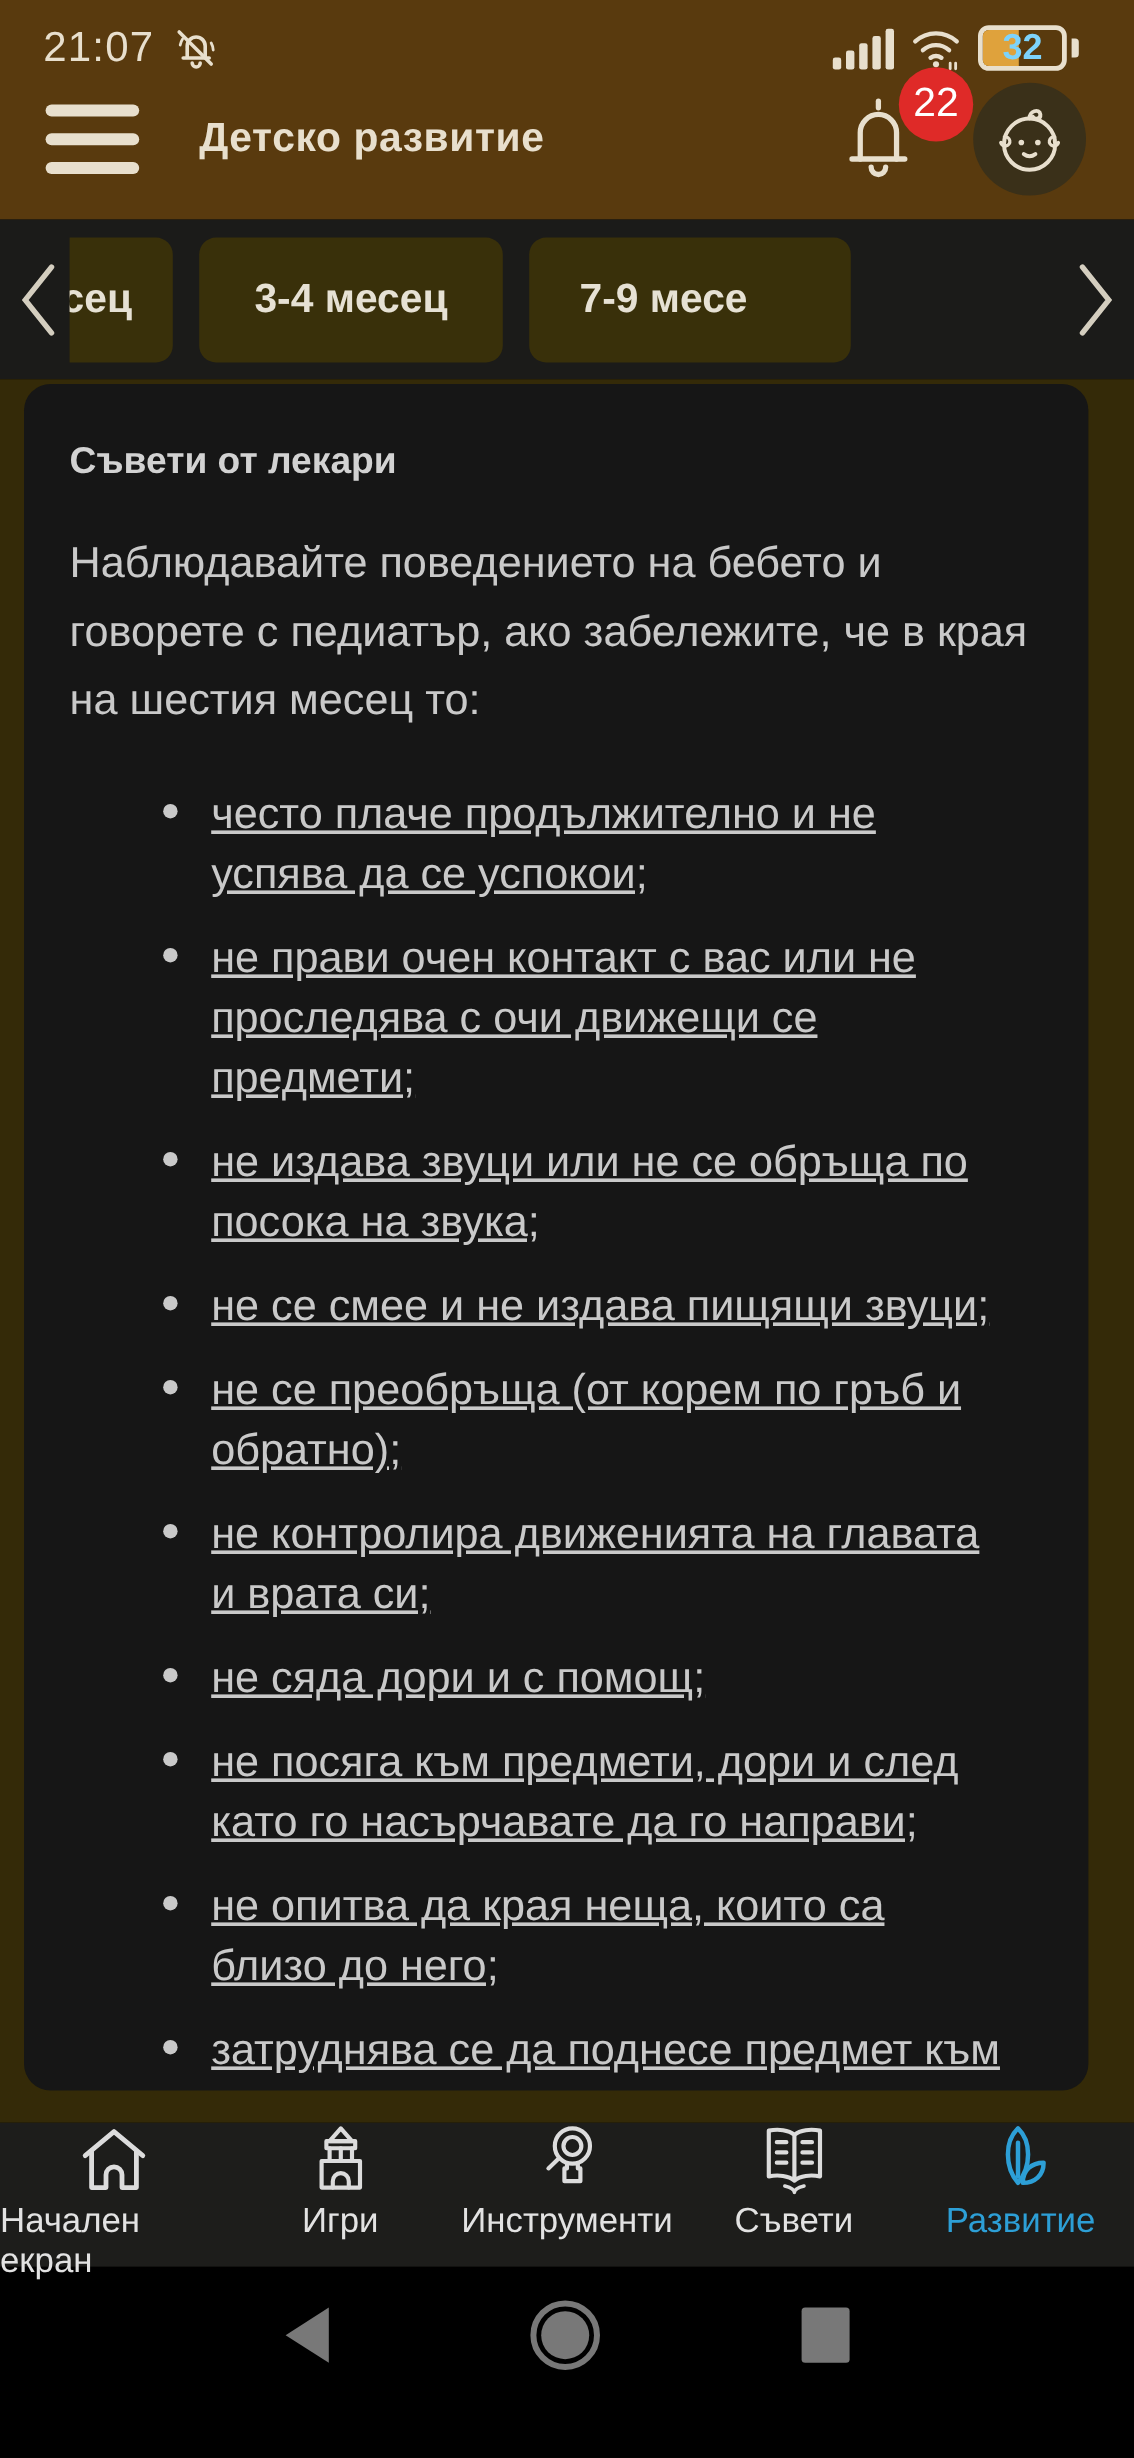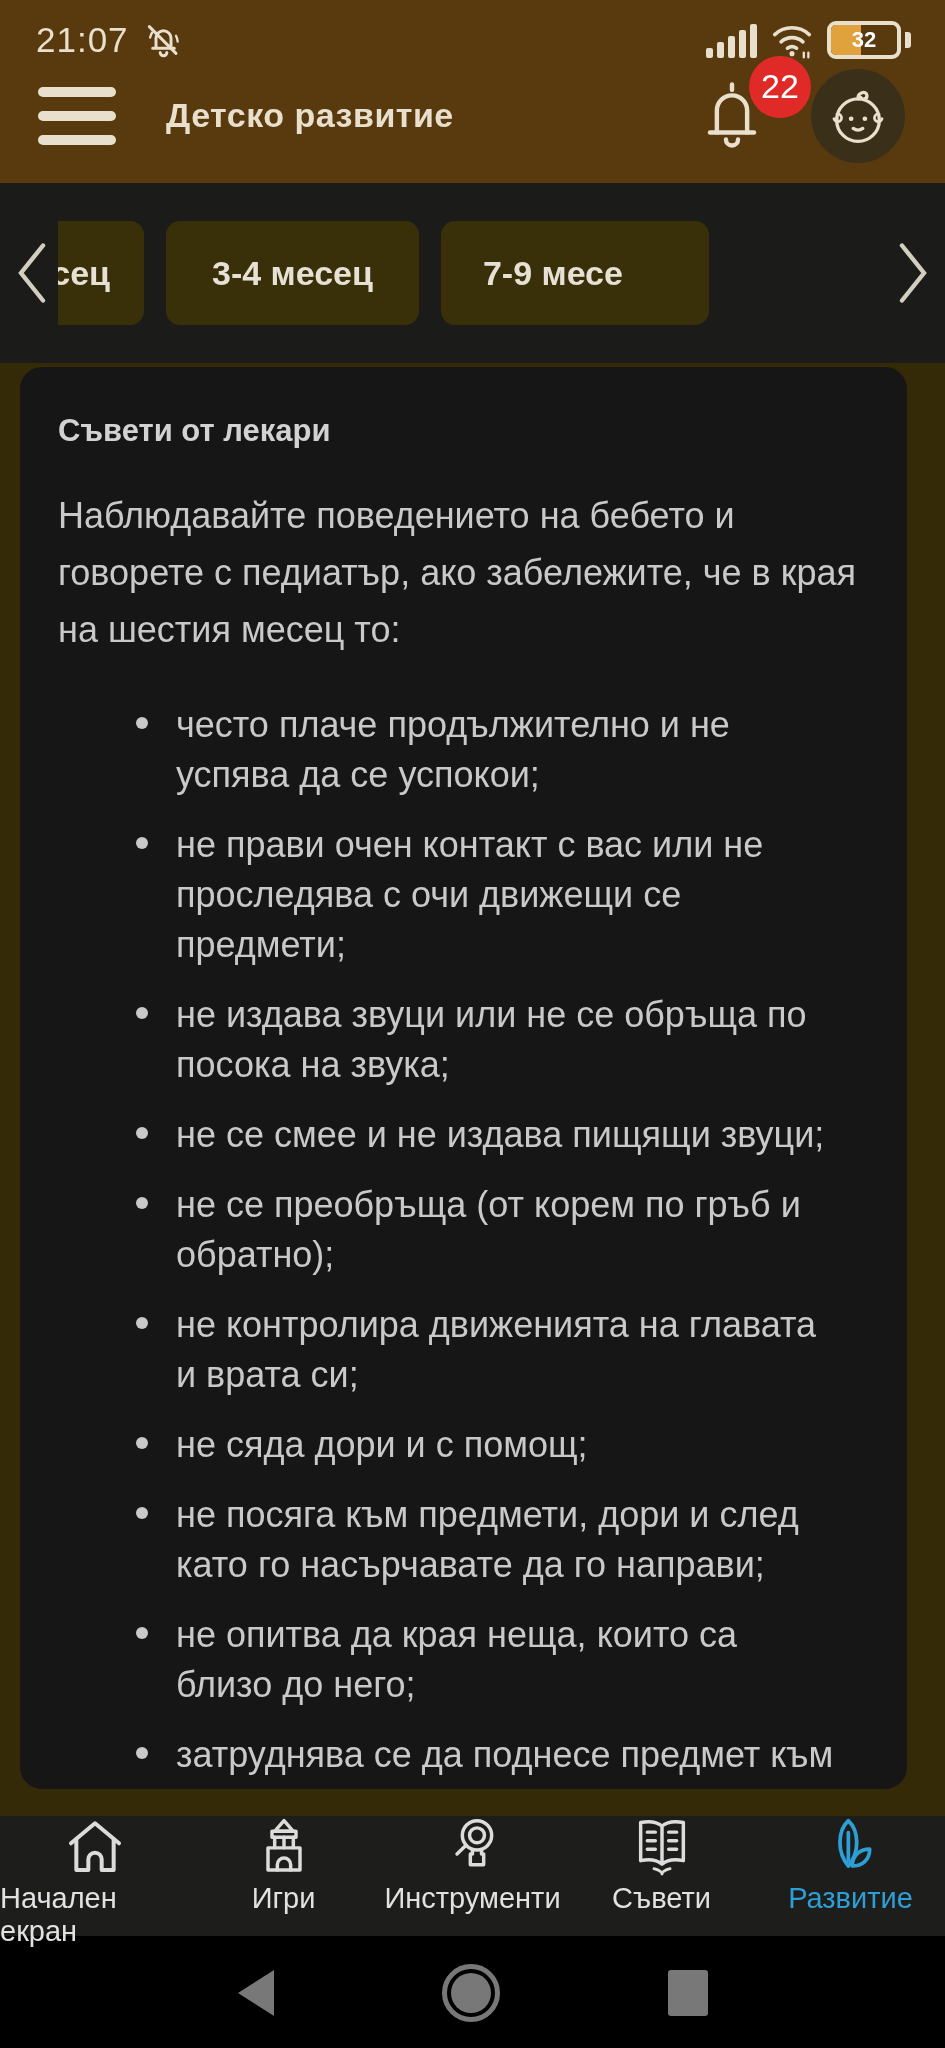--- a/index.html
+++ b/index.html
@@ -6,50 +6,50 @@
   html,body { background:#000; }
   .phone {
     position:relative; width:945px; height:2048px; overflow:hidden;
     background:#000; font-family:"Liberation Sans", sans-serif;
     -webkit-font-smoothing:antialiased; margin:0 auto;
   }
   
   .app-header { height:183px; background:#593a0e; color:#e8dfcd; }
   .status-bar {
     height:62px; display:flex; align-items:flex-end; justify-content:space-between;
-    padding:0 34px 2px 36px;
+    padding:0 46px 2px 36px;
   }
   .status-left, .status-right { display:flex; align-items:center; gap:12px; }
   .time { font-size:35px; color:#e8dfcd; letter-spacing:1px; }
   .battery {
     position:relative; width:74px; height:38px; border:4px solid #e8dfcd; border-radius:9px;
     display:flex; align-items:center; justify-content:center; overflow:hidden;
   }
   .battery-fill { position:absolute; left:0; top:0; bottom:0; width:45%; background:#dfa23c; }
-  .battery-num { position:relative; font-size:22px; font-weight:bold; color:#ffffff; z-index:1; }
+  .battery-num { position:relative; font-size:30px; font-weight:bold; color:#7dd3fc; z-index:1; }
   .battery-cap { width:6px; height:16px; background:#e8dfcd; border-radius:0 3px 3px 0; margin-left:-8px; }
   .sigbars { display:flex; align-items:flex-end; gap:4px; height:36px; }
   .sigbars i { display:block; width:7px; background:#e8dfcd; border-radius:2px; }
   .header-row { height:121px; display:flex; align-items:center; padding:0 40px 14px 38px; }
   .hamburger { width:78px; display:flex; flex-direction:column; gap:14px; cursor:pointer; }
   .hamburger i { display:block; height:10px; background:#e8dfcd; border-radius:6px; }
   .app-title { font-size:34px; font-weight:bold; margin-left:50px; letter-spacing:0.5px; }
   .header-right { margin-left:auto; display:flex; align-items:center; gap:46px; }
   .bell-wrap { position:relative; width:66px; height:76px; }
   .badge {
     position:absolute; top:-22px; right:-46px; width:62px; height:62px; border-radius:50%;
     background:#df2a28; color:#fff; font-size:34px; display:flex; align-items:center; justify-content:center;
   }
   .avatar {
     width:94px; height:94px; border-radius:50%; background:#3a3019;
     display:flex; align-items:center; justify-content:center;
   }
   
   .tabs-bar {
-    height:180px; background:#1b1b19; display:flex; align-items:center; padding:0 6px;
+    height:133px; background:#1b1b19; display:flex; align-items:center; padding:0 6px;
   }
   .tab-chevron { width:52px; display:flex; justify-content:center; flex:none; cursor:pointer; }
   .chips-viewport { flex:1; overflow:hidden; height:100%; display:flex; align-items:center; }
   .chips { display:flex; gap:22px; align-items:center; }
   .chip {
     flex:none; height:104px; border-radius:14px; background:#39300a;
     color:#e6e1d4; font-size:34px; font-weight:bold;
     display:flex; align-items:center; justify-content:center; padding:0 46px;
     cursor:pointer; white-space:nowrap;
   }
@@ -60,21 +60,21 @@
   .content-band { height:1453px; background:#342a08; padding:4px 38px 0 20px; }
   .card {
     height:1422px; background:#161616; border-radius:22px;
     padding:46px 24px 0 38px; overflow:hidden;
   }
   .card h2 { font-size:31px; font-weight:bold; color:#d2d2d2; margin-bottom:38px; }
   .card .intro { font-size:36px; color:#c9c9c9; line-height:57px; max-width:800px; }
   .advice-list { list-style:none; margin-top:42px; padding-left:78px; }
   .advice-list li {
     position:relative; padding-left:40px; max-width:700px;
-    font-size:36px; color:#c9c9c9; line-height:50px;
+    font-size:36px; color:#c9c9c9; line-height:50px;text-decoration:underline;
   }
   .advice-list li + li { margin-top:20px; }
   .advice-list li::before {
     content:""; position:absolute; left:0; top:17px; width:12px; height:12px;
     border-radius:50%; background:#c9c9c9;
   }
   
   .bottom-nav {
     height:120px; background:#1d1d1b; display:flex; align-items:flex-start;
   }

